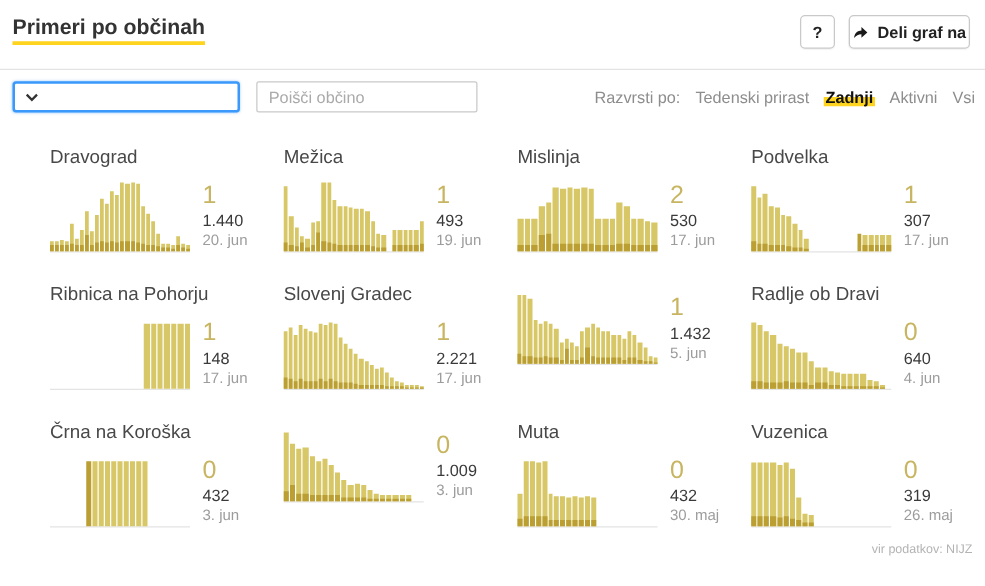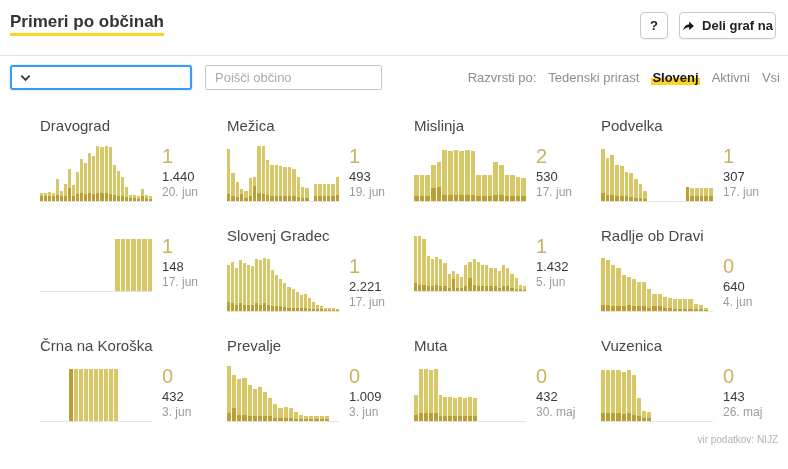--- a/index.html
+++ b/index.html
@@ -74,21 +74,21 @@
     <polyline points="1.5,1.5 6,6 10.5,1.5" fill="none" stroke="#333" stroke-width="2"></polyline>
   </svg>
 </div>
 
 <input class="search-input" type="text" placeholder="Poišči občino" style="">
 
 <div class="sort-bar">
   <span>Razvrsti po:</span>
   <span style="display:flex; gap:12px;">
       <span class="sort-opt">Tedenski prirast</span>
-      <span class="sort-opt active">Slovenj</span>
+      <span class="sort-opt active">Zadnji</span>
       <span class="sort-opt">Aktivni</span>
       <span class="sort-opt">Vsi</span>
     </span>
 </div>
 
 <div class="grid">
   <div class="card">
     <div class="muni-name">Dravograd</div>
     <div class="card-body">
       <div class="chart">
@@ -410,20 +410,21 @@
         </div>
       <div class="stats">
         <div class="big-num">1</div>
         <div class="total-num">307</div>
         <div class="date-label">17. jun</div>
       </div>
     </div>
   </div>
 
   <div class="card">
+    <div class="muni-name">Ribnica na Pohorju</div>
     <div class="card-body">
       <div class="chart">
           <div class="bar" style="height: 0%; background: transparent;"></div>
           <div class="bar" style="height: 0%; background: transparent;"></div>
           <div class="bar" style="height: 0%; background: transparent;"></div>
           <div class="bar" style="height: 0%; background: transparent;"></div>
           <div class="bar" style="height: 0%; background: transparent;"></div>
           <div class="bar" style="height: 0%; background: transparent;"></div>
           <div class="bar" style="height: 0%; background: transparent;"></div>
           <div class="bar" style="height: 0%; background: transparent;"></div>
@@ -748,21 +749,20 @@
         </div>
       <div class="stats">
         <div class="big-num">0</div>
         <div class="total-num">432</div>
         <div class="date-label">3. jun</div>
       </div>
     </div>
   </div>
 
   <div class="card">
-    <div class="muni-name">Prevalje</div>
     <div class="card-body">
       <div class="chart">
           <div class="bar" style="height: 95%;">
             <div class="bar-dark" style="height: 13.6842%;"></div>
           </div>
           <div class="bar" style="height: 80%;">
             <div class="bar-dark" style="height: 27.5%;"></div>
           </div>
           <div class="bar" style="height: 72%;">
             <div class="bar-dark" style="height: 13.8889%;"></div>
@@ -933,20 +933,20 @@
           <div class="bar" style="height: 0%; background: transparent;"></div>
           <div class="bar" style="height: 0%; background: transparent;"></div>
           <div class="bar" style="height: 0%; background: transparent;"></div>
           <div class="bar" style="height: 0%; background: transparent;"></div>
           <div class="bar" style="height: 0%; background: transparent;"></div>
           <div class="bar" style="height: 0%; background: transparent;"></div>
           <div class="bar" style="height: 0%; background: transparent;"></div>
         </div>
       <div class="stats">
         <div class="big-num">0</div>
-        <div class="total-num">143</div>
+        <div class="total-num">319</div>
         <div class="date-label">26. maj</div>
       </div>
     </div>
   </div>
 </div>
 
 <div class="source">vir podatkov: NIJZ</div>
 
 </body></html>

